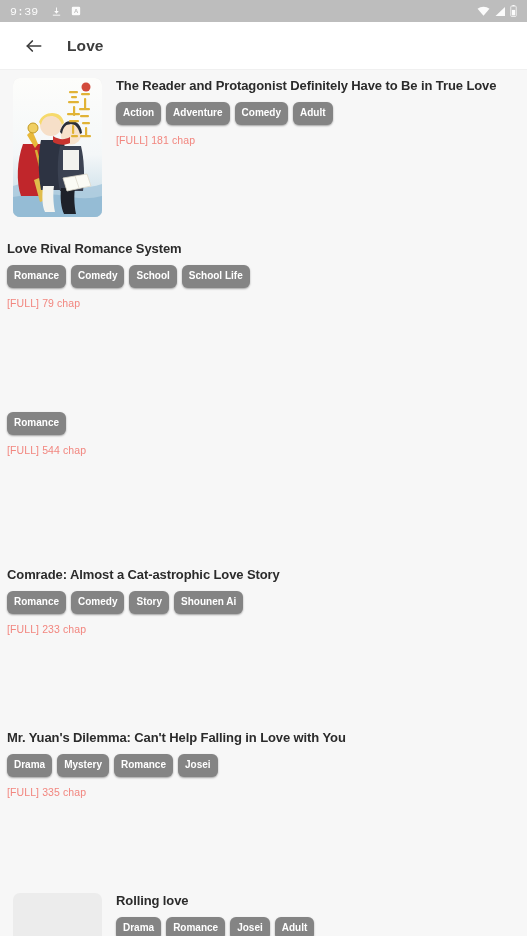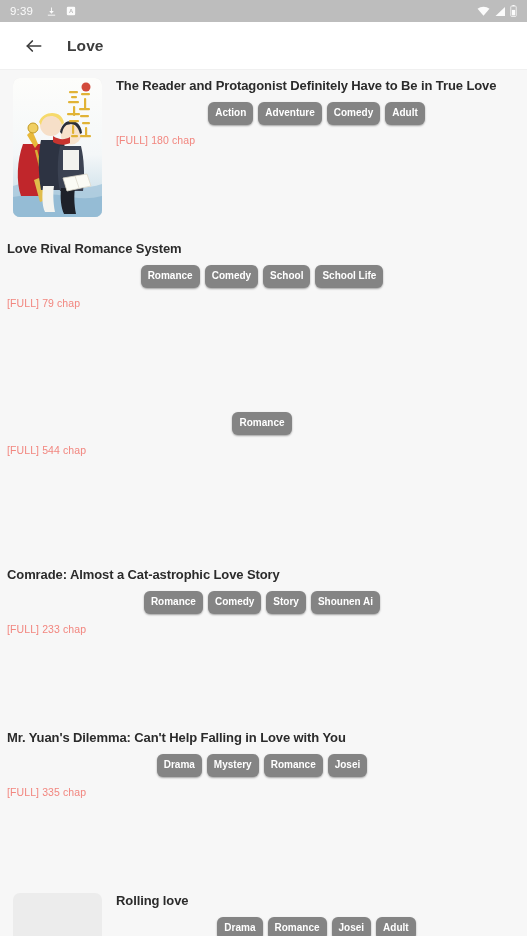--- a/index.html
+++ b/index.html
@@ -11,21 +11,21 @@
   }
 
   
   .statusbar{
     height:22px; width:100%;
     background:#bdbdbd;
     display:flex; align-items:center;
     padding:0 10px;
     color:#fafafa;
   }
-  .sb-time{ font-size:11.5px; letter-spacing:.2px; color:#fbfbfb; }
+  .sb-time{ font-size:11.5px; letter-spacing:.2px; color:#fbfbfb;font-family:Liberation Mono, monospace; }
   .sb-left-icons{ display:flex; align-items:center; gap:9px; margin-left:13px; }
   .sb-spacer{ flex:1 1 auto; }
   .sb-right-icons{ display:flex; align-items:center; gap:4px; }
 
   .ic{ display:block; }
 
   
   .appbar{
     height:48px; width:100%;
     background:#ffffff;
@@ -82,21 +82,20 @@
     color:#2b2b2b;
     line-height:16px;
     letter-spacing:-.1px;
     white-space:nowrap;
   }
   .tags{
     display:flex;
     flex-wrap:wrap;
     gap:5px;
     margin-top:8px;
-    justify-content:center;
   }
   .tag{
     background:#848484;
     color:#ffffff;
     font-size:10px;
     font-weight:bold;
     line-height:1;
     padding:6px 7px 7px 7px;
     border-radius:6px;
     box-shadow:0 1px 2px rgba(0,0,0,.35);
@@ -229,21 +228,21 @@
       </svg>
     </div>
     <div class="row-body with-cover">
       <div class="title">The Reader and Protagonist Definitely Have to Be in True Love</div>
       <div class="tags">
         <span class="tag">Action</span>
         <span class="tag">Adventure</span>
         <span class="tag">Comedy</span>
         <span class="tag">Adult</span>
       </div>
-      <div class="chap">[FULL] 180 chap</div>
+      <div class="chap">[FULL] 181 chap</div>
     </div>
   </div>
 
   <div class="row">
     <div class="row-body no-cover">
       <div class="title">Love Rival Romance System</div>
       <div class="tags">
         <span class="tag">Romance</span>
         <span class="tag">Comedy</span>
         <span class="tag">School</span>

